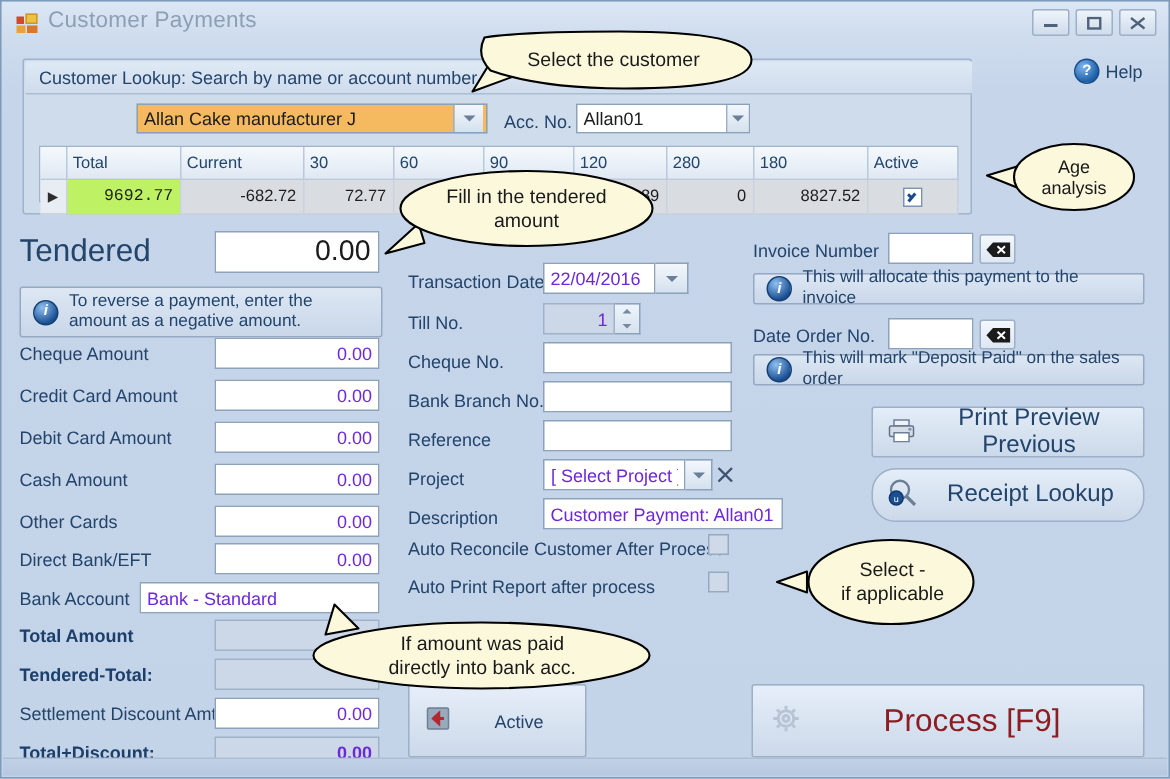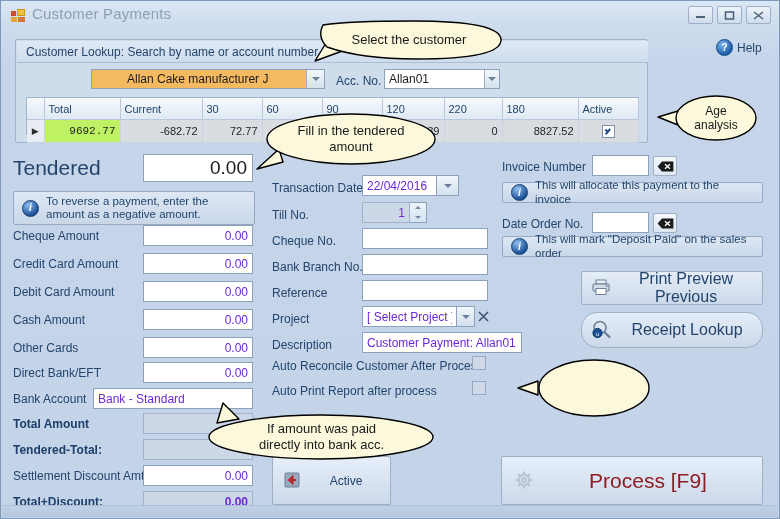--- a/index.html
+++ b/index.html
@@ -53,21 +53,21 @@
   }
   .lookup-hd{
     position:absolute;left:1px;top:1px;width:631px;height:22px;
     background:linear-gradient(180deg,#dfe9f6,#cfdcec);
     border-bottom:1px solid #a9bdd4;
     font-size:12px;color:#23456c;padding:4px 0 0 9px;box-sizing:border-box;
   }
   .cust-lbl{position:absolute;left:10px;top:34px;font-size:12px;color:#23456c;margin-top:24px;}
   .cust-combo{
     position:absolute;left:75px;top:29px;width:234px;height:20px;box-sizing:border-box;
-    border:1px solid #8ca2bb;background:#f5b95f;display:flex;align-items:center;padding-left:31px;
+    border:1px solid #8ca2bb;background:#f5b95f;display:flex;align-items:center;
   }
   .cust-combo input{
     border:0;outline:0;background:transparent;width:204px;height:18px;
     font-family:"Liberation Sans",sans-serif;font-size:12px;color:#1c1c1c;padding-left:4px;
   }
   .cbo-arrow{
     width:19px;height:18px;border-left:1px solid #9db0c6;
     background:linear-gradient(180deg,#f2f7fc,#d5e1ee);
     display:flex;align-items:center;justify-content:center;
   }
@@ -270,21 +270,21 @@
         </colgroup>
         <thead>
           <tr>
             <th></th>
             <th>Total</th>
             <th>Current</th>
             <th>30</th>
             <th>60</th>
             <th>90</th>
             <th>120</th>
-            <th>220</th>
+            <th>280</th>
             <th>180</th>
             <th>Active</th>
           </tr>
         </thead>
         <tbody>
           <tr>
             <td class="indcell">▶</td>
             <td class="num rowsel">9692.77</td>
             <td class="num">-682.72</td>
             <td class="num">72.77</td>
@@ -487,20 +487,22 @@
     </svg>
     <div class="co-txt" style="left:22px;top:12px;width:160px;height:36px;font-size:13px;white-space:pre-line;">Fill in the tendered
 amount</div>
   </div>
 
   <div class="callout" style="left:515px;top:352px;width:150px;height:72px;">
     <svg width="150" height="72" viewBox="0 0 150 72">
       <path d="M2 35 L22 28 L22 42 Z" fill="#fbf8dc" stroke="#000" stroke-width="1.4" stroke-linejoin="round"></path>
       <ellipse cx="78" cy="35" rx="55" ry="28" fill="#fbf8dc" stroke="#000" stroke-width="1.4"></ellipse>
     </svg>
+    <div class="co-txt" style="left:34px;top:16px;width:90px;height:38px;font-size:13px;white-space:pre-line;">Select -
+if applicable</div>
   </div>
 
   <div class="callout" style="left:198px;top:400px;width:250px;height:62px;">
     <svg width="250" height="62" viewBox="0 0 250 62">
       <path d="M24 2 L40 18 L18 22 Z" fill="#fbf8dc" stroke="#000" stroke-width="1.4" stroke-linejoin="round"></path>
       <ellipse cx="122" cy="36" rx="112" ry="22" fill="#fbf8dc" stroke="#000" stroke-width="1.4"></ellipse>
     </svg>
     <div class="co-txt" style="left:30px;top:18px;width:185px;height:36px;font-size:13px;white-space:pre-line;">If amount was paid
 directly into bank acc.</div>
   </div>

